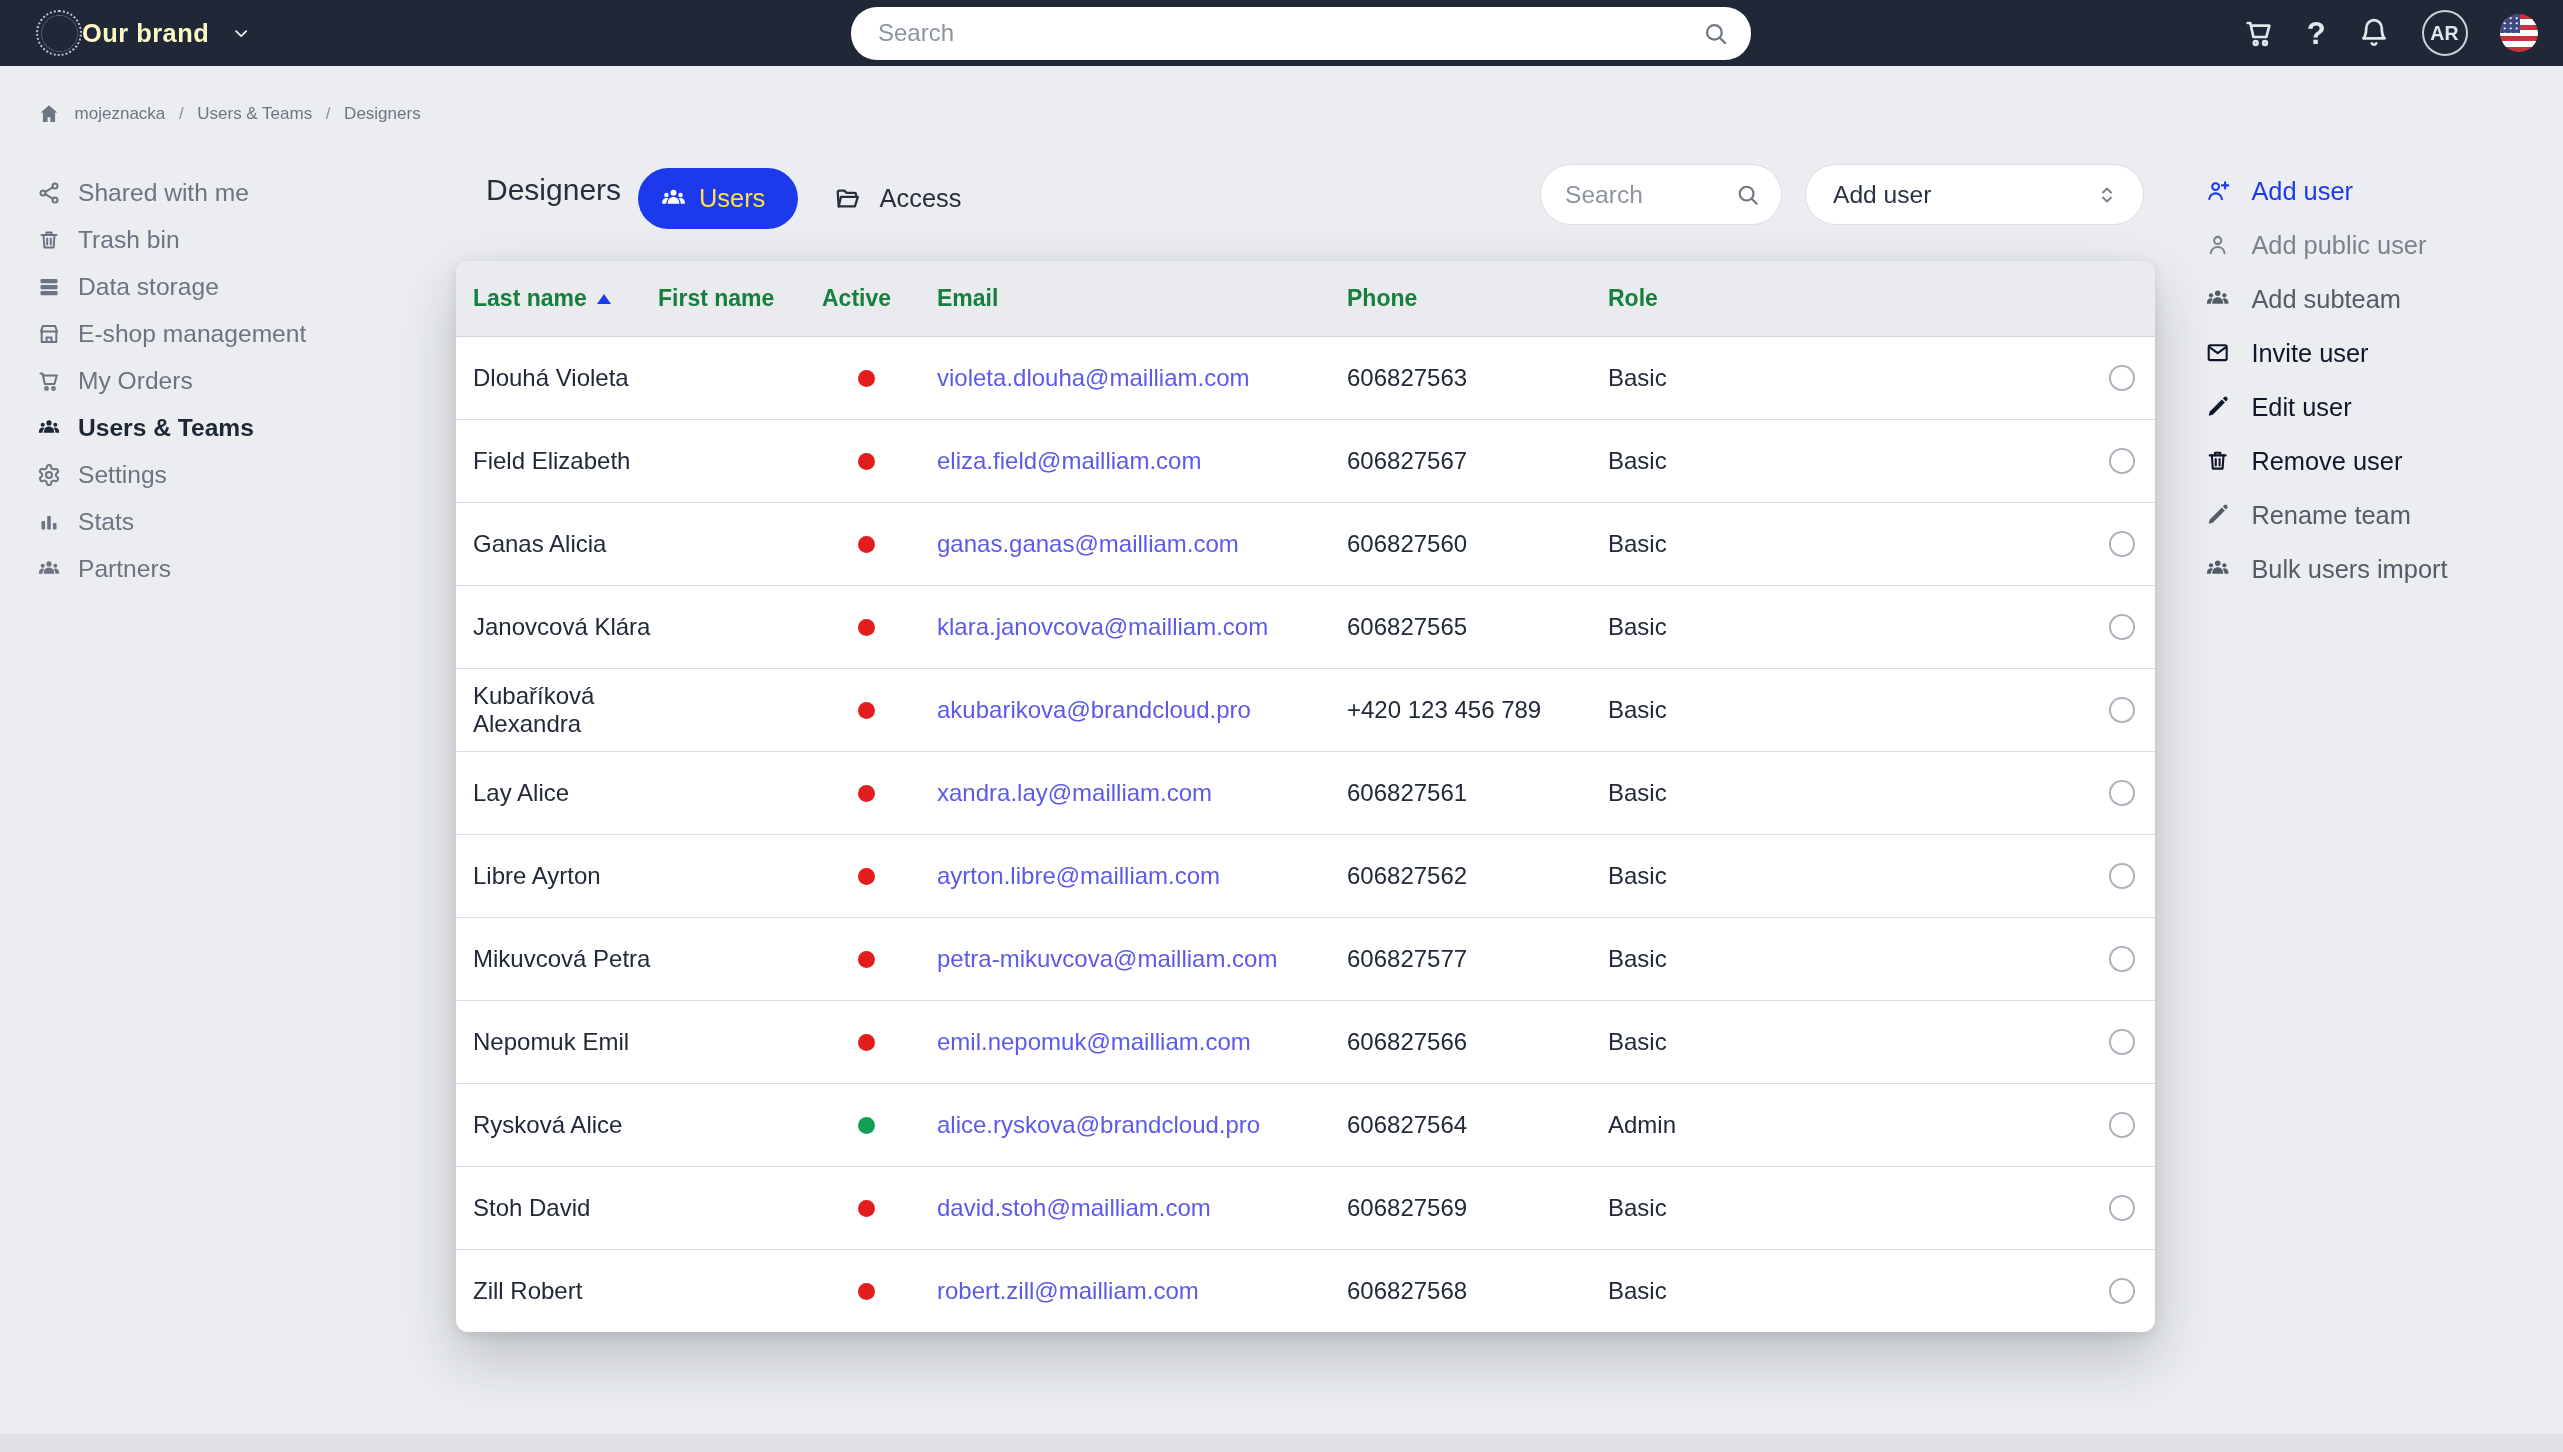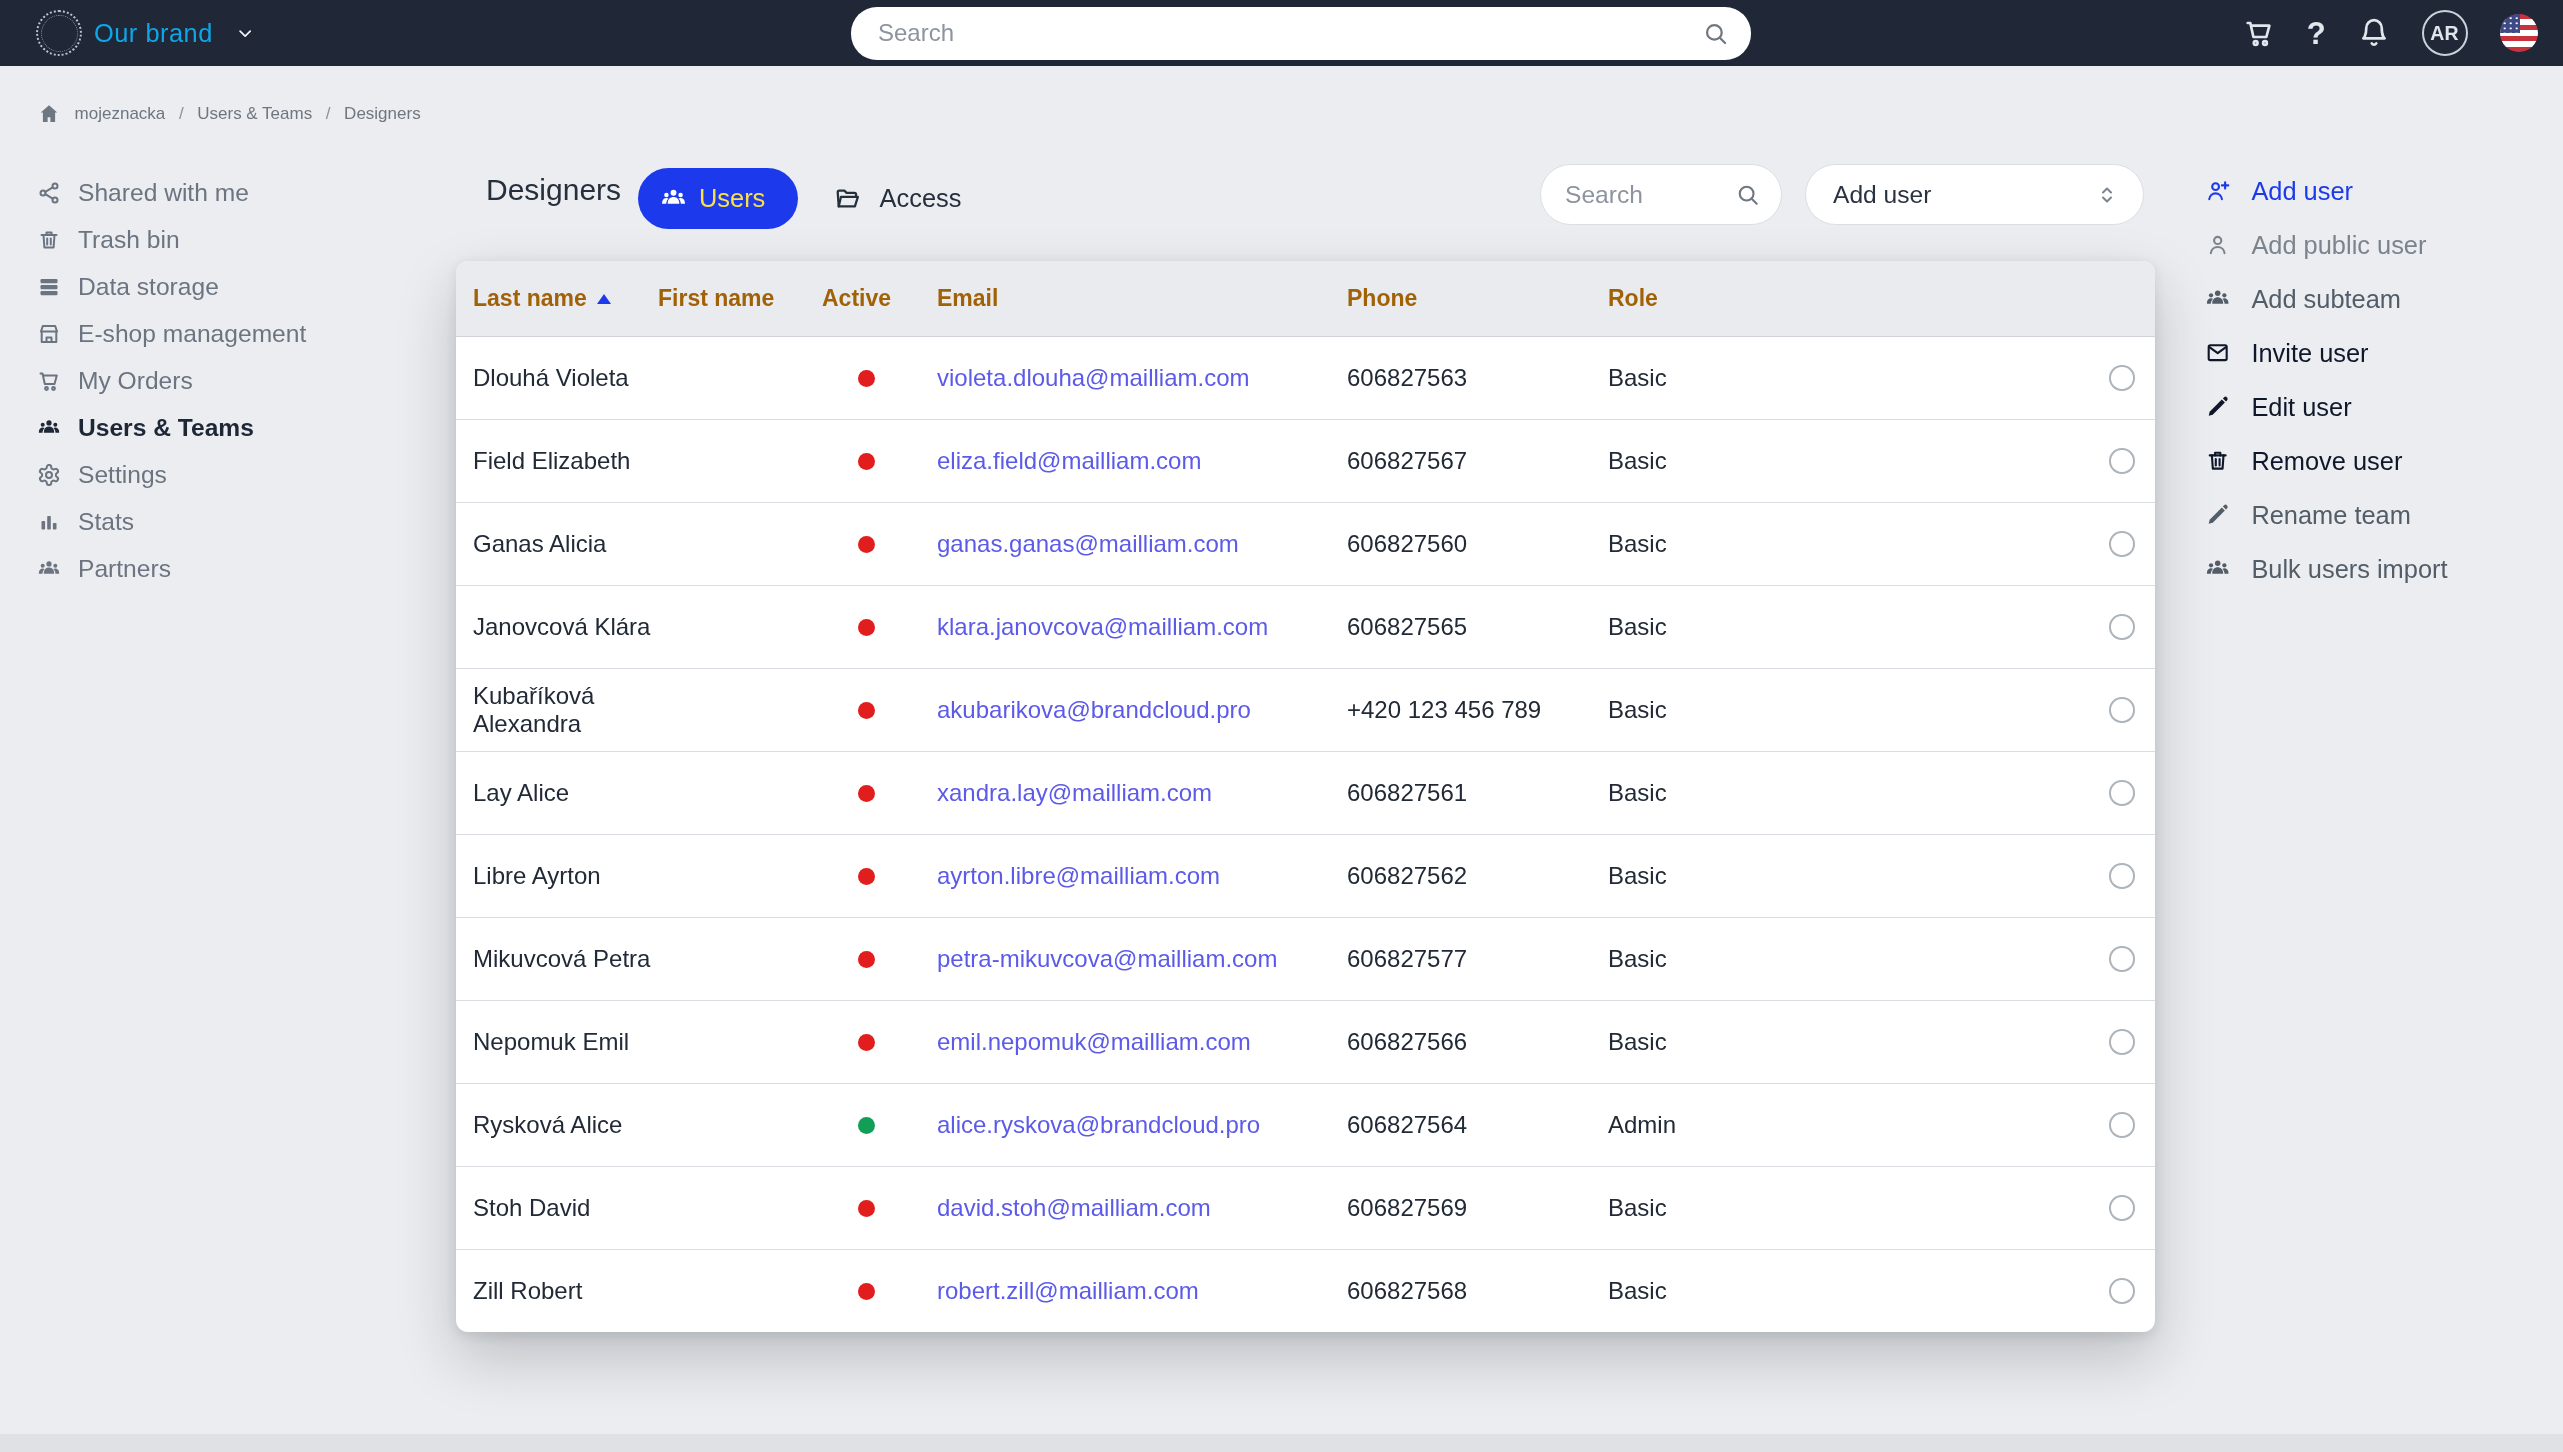--- a/index.html
+++ b/index.html
@@ -19,22 +19,22 @@
   }
   .brand{ display:flex; align-items:center; margin-left:36px; }
   .logo-circle{
     width:46px; height:46px; border:2.5px dotted #b9c2ce; border-radius:50%;
     position:relative;
   }
   .logo-circle::after{
     content:""; position:absolute; inset:2.5px; border:1.7px dotted #8b95a3; border-radius:50%;
   }
   .brand-name{
-    margin-left:12px; font-size:25.4px; font-weight:400; letter-spacing:0.5px;
-    color:#0ea5e9;
+    font-size:25.4px; font-weight:700; letter-spacing:0.5px;
+    color:#fef9c3;
   }
   .brand-caret{ width:20.3px; height:20.3px; color:#f2f5f8; margin-left:22px; }
   .top-search{
     position:absolute; left:851px; top:6.8px; width:900px; height:53px;
     background:#ffffff; border-radius:26px; display:flex; align-items:center;
   }
   .top-search input{
     flex:1; border:none; outline:none; background:transparent;
     font-size:24px; color:#39414d; padding-left:27px;
     font-family:"Liberation Sans","DejaVu Sans",sans-serif;
@@ -139,21 +139,21 @@
     position:absolute; left:456px; top:261px; width:1699px; height:1071px;
     background:#ffffff; border-radius:12px; overflow:hidden;
     box-shadow:0 25.4px 59px rgba(28,33,43,.22), 0 3.4px 12px rgba(28,33,43,.10);
   }
   .trow{
     display:grid;
     grid-template-columns:185px 164px 115px 410px 261px 1fr 51px;
     align-items:center; padding:0 20.3px 0 17px;
   }
   .thead{
-    height:75px; background:#e9ebef; font-size:23px; font-weight:700; color:#a16207;
+    height:75px; background:#e9ebef; font-size:23px; font-weight:700; color:#15803d;
   }
   .thead .hcell{ display:flex; align-items:center; gap:10.2px; cursor:pointer; }
   .sort-asc{
     width:0; height:0; border-left:7.6px solid transparent; border-right:7.6px solid transparent;
     border-bottom:10.2px solid #1c3aeb; display:inline-block;
   }
   .tbody .trow{ height:83px; border-top:1.7px solid #d9dce0; font-size:24px; color:#212a36; }
   .tbody .trow:first-child{ border-top:1.7px solid #cfd3d8; }
   .email{ color:#5c5ae8; text-decoration:none; cursor:pointer; }
   .dot{ width:17px; height:17px; border-radius:50%; margin-left:36px; }

